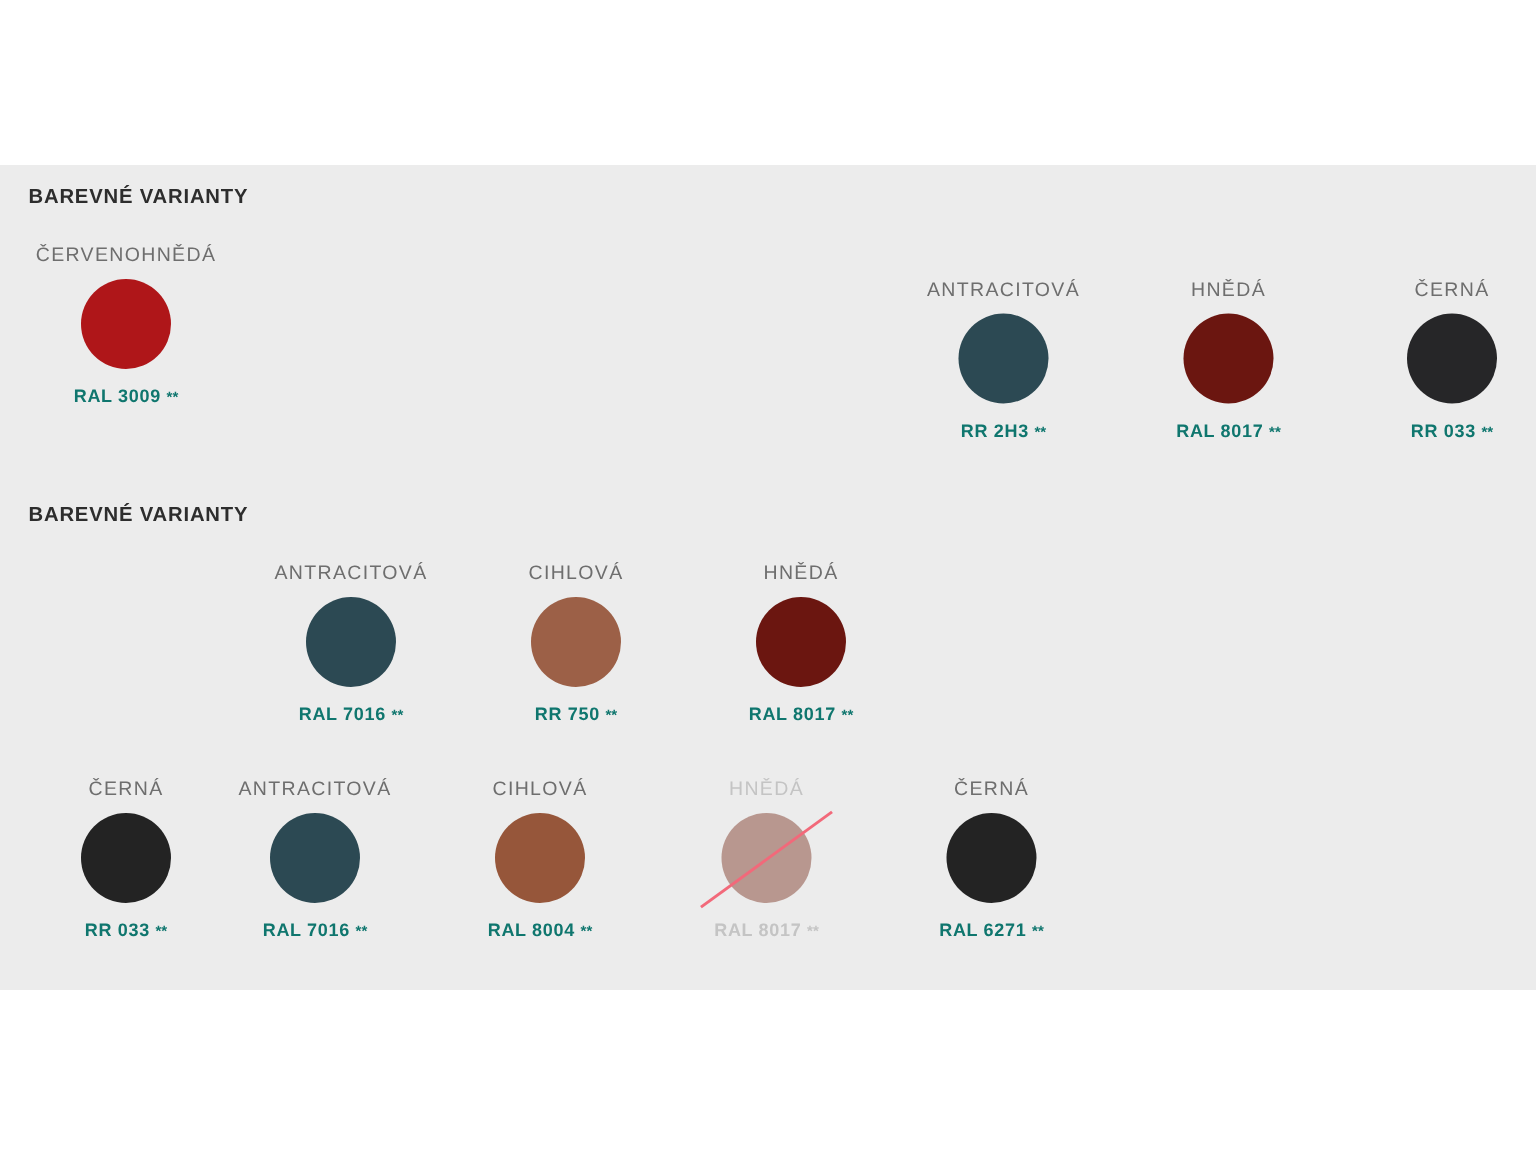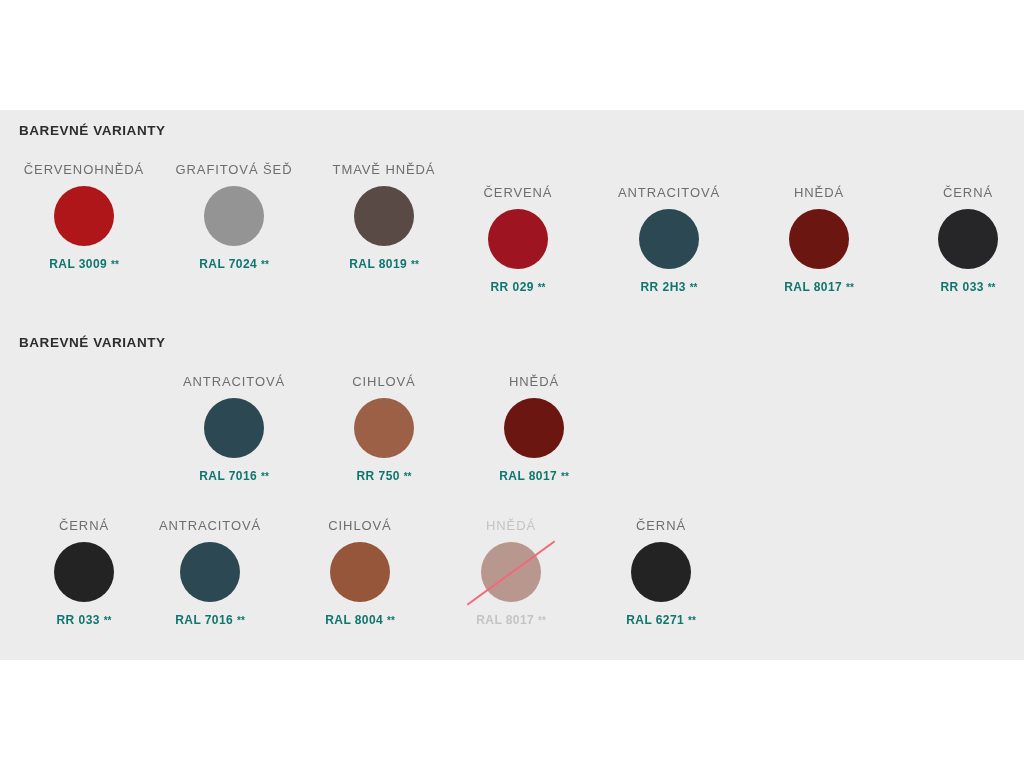--- a/index.html
+++ b/index.html
@@ -119,43 +119,22 @@
   <div class="section-title" id="title-2">BAREVNÉ VARIANTY</div>
 
   <div class="cell row-a" style="left:19px">
     <div class="name">ČERVENOHNĚDÁ</div>
     <div class="dot-wrap">
       <div class="dot" style="background: rgb(175, 22, 25);"></div>
     </div>
     <div class="code"><span>RAL 3009</span> <span class="stars">**</span></div>
   </div>
 
-  <div class="cell row-a" style="left:169px">
-    <div class="name">GRAFITOVÁ ŠEĎ</div>
-    <div class="dot-wrap">
-      <div class="dot" style="background: rgb(148, 148, 148);"></div>
-    </div>
-    <div class="code"><span>RAL 7024</span> <span class="stars">**</span></div>
-  </div>
-
-  <div class="cell row-a" style="left:319px">
-    <div class="name">TMAVĚ HNĚDÁ</div>
-    <div class="dot-wrap">
-      <div class="dot" style="background: rgb(90, 74, 69);"></div>
-    </div>
-    <div class="code"><span>RAL 8019</span> <span class="stars">**</span></div>
-  </div>
-
-  <div class="cell row-b" style="left:453px">
-    <div class="name">ČERVENÁ</div>
-    <div class="dot-wrap">
-      <div class="dot" style="background: rgb(158, 20, 32);"></div>
-    </div>
-    <div class="code"><span>RR 029</span> <span class="stars">**</span></div>
-  </div>
+
+
 
   <div class="cell row-b" style="left:604px">
     <div class="name">ANTRACITOVÁ</div>
     <div class="dot-wrap">
       <div class="dot" style="background: rgb(44, 73, 83);"></div>
     </div>
     <div class="code"><span>RR 2H3</span> <span class="stars">**</span></div>
   </div>
 
   <div class="cell row-b" style="left:754px">

